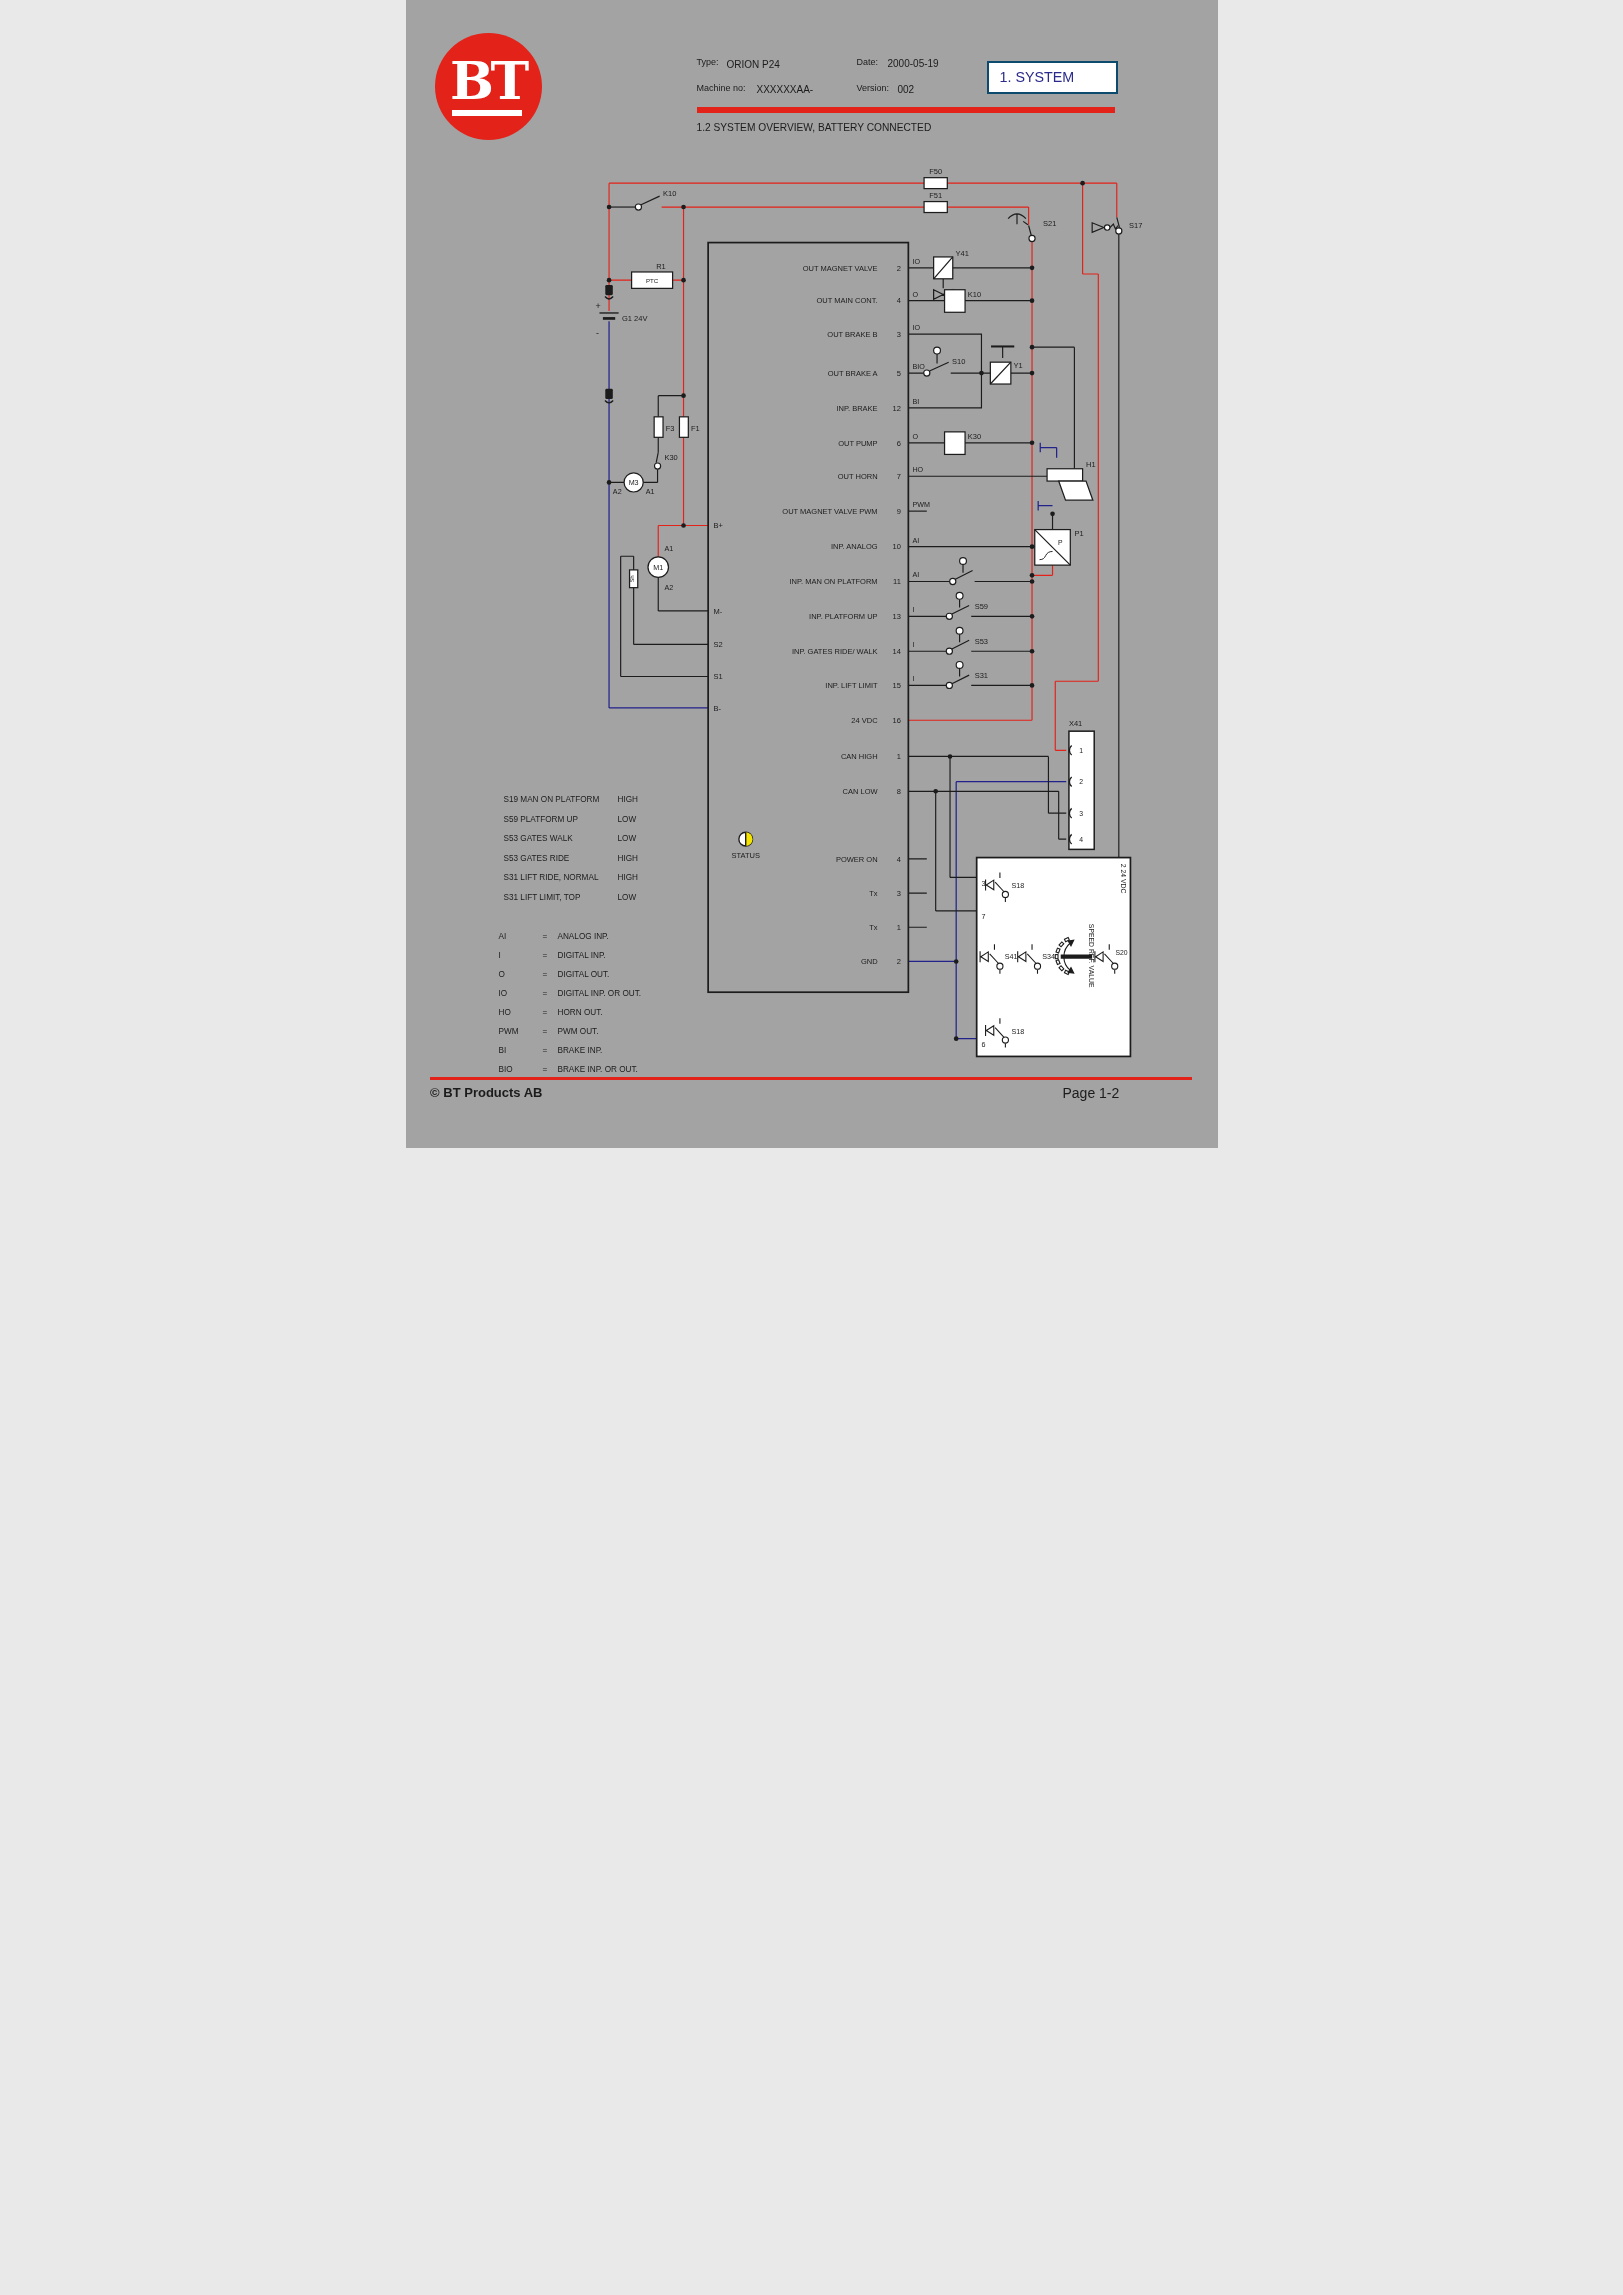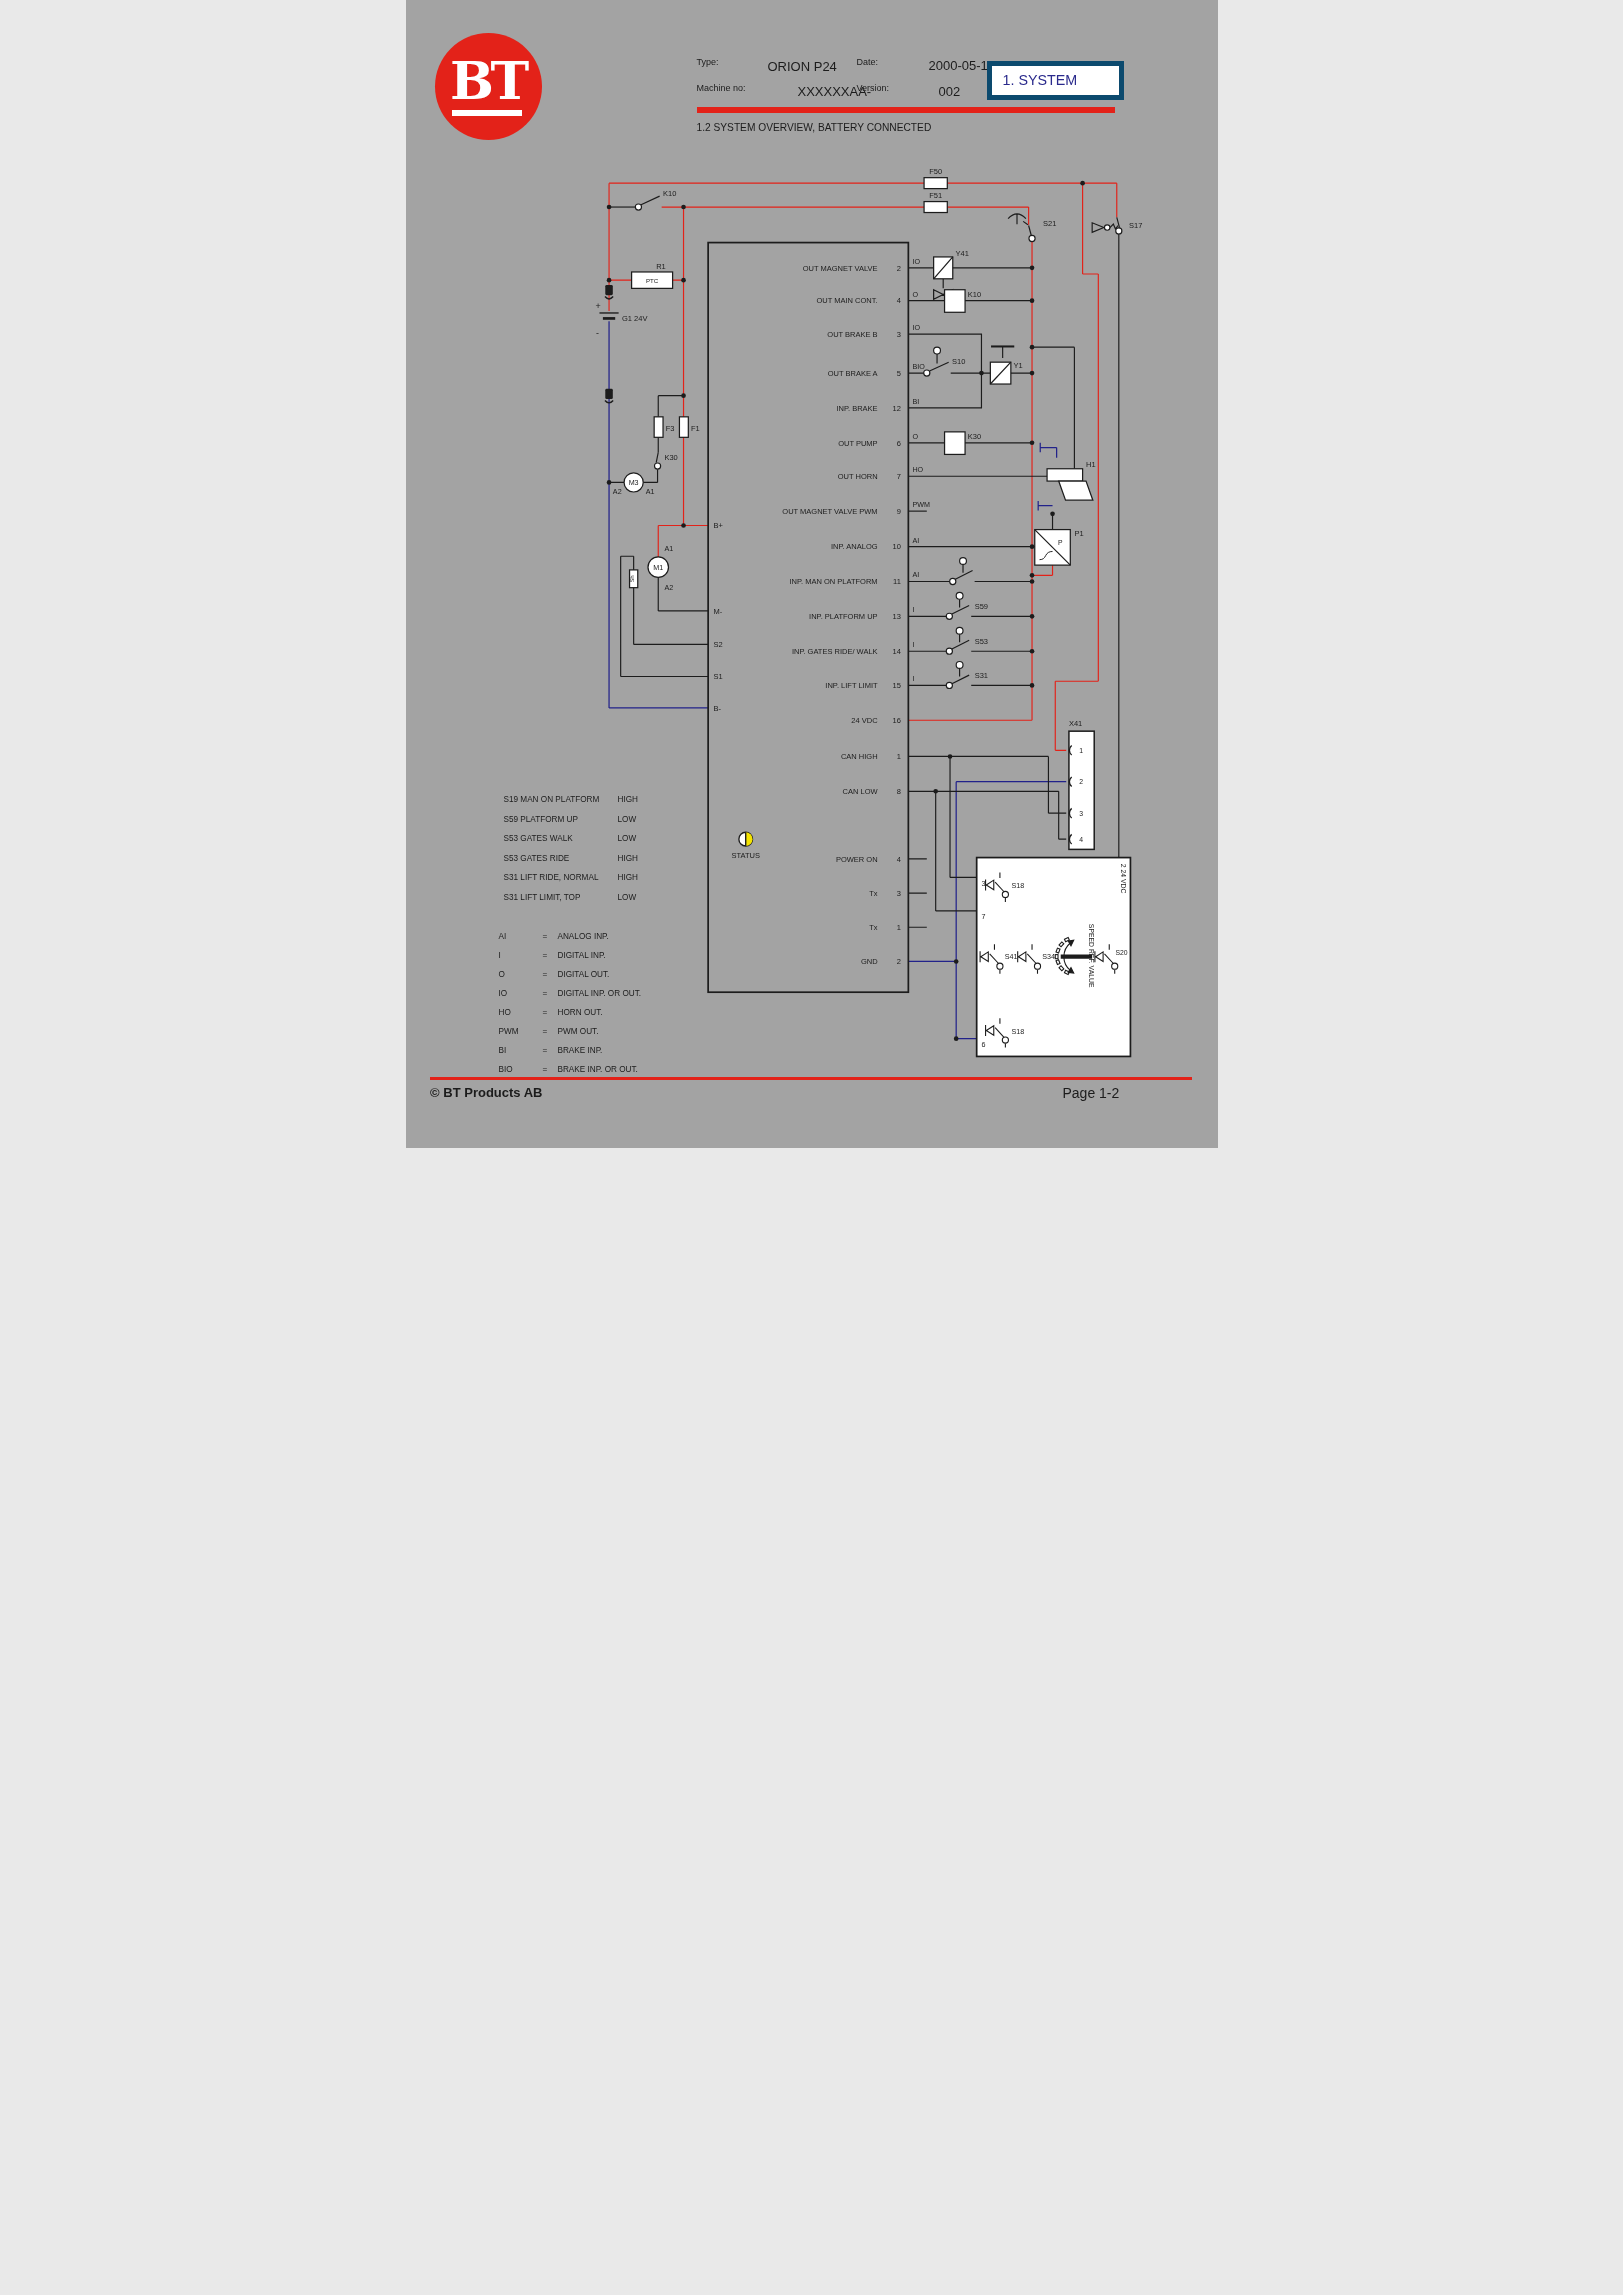--- a/index.html
+++ b/index.html
@@ -1,25 +1,25 @@
 <!DOCTYPE html>
 <html style="font-size:11px"><head>
 <meta charset="utf-8">
 <style>
   html,body{margin:0;padding:0;background:#e9e9e9;}
   .page{position:relative;width:812px;height:1148px;background:#a3a3a3;margin:0 auto;
         font-family:"Liberation Sans",sans-serif;color:#1c1c1c;overflow:hidden;}
   .abs{position:absolute;text-align:right;}
   .hdr-label{font-size:9px;color:#1c1c1c;}
-  .hdr-value{font-size:13px;color:#1c1c1c;margin-left:41px;}
+  .hdr-value{font-size:10px;color:#1c1c1c;}
   .logo{position:absolute;left:29px;top:33px;width:107px;height:107px;border-radius:50%;background:#e32219;}
   .logo-bt{position:absolute;left:50%;top:44%;transform:translate(-50%,-50%);
            font-family:"DejaVu Serif",serif;font-weight:bold;font-size:52px;color:#ffffff;letter-spacing:-3.4px;}
   .logo-bar{position:absolute;left:17px;top:77px;width:70px;height:6.1px;background:#ffffff;}
-  .sysbox{position:absolute;left:581px;top:61px;width:127px;height:29px;border:5px solid #0c4a6e;
+  .sysbox{position:absolute;left:581px;top:61px;width:127px;height:29px;border:2px solid #0c4a6e;
           background:#fff;}
   .sysbox span{display:block;padding-left:11px;line-height:29px;font-size:14.3px;color:#2a2a8c;}
   .redbar{position:absolute;left:291px;top:107px;width:418px;height:5.5px;background:#e32219;}
   .doc-title{position:absolute;left:291px;top:122px;font-size:10.2px;color:#1c1c1c;}
   .sig-table{position:absolute;left:93px;top:795px;width:225px;font-size:8.2px;}
   .sig-row{position:relative;height:19.5px;}
   .sig-name{position:absolute;left:5px;top:0;}
   .sig-level{position:absolute;left:119px;top:0;}
   .abbr-table{position:absolute;left:93px;top:932px;width:225px;font-size:8.2px;}
   .abbr-row{position:relative;height:19px;}

